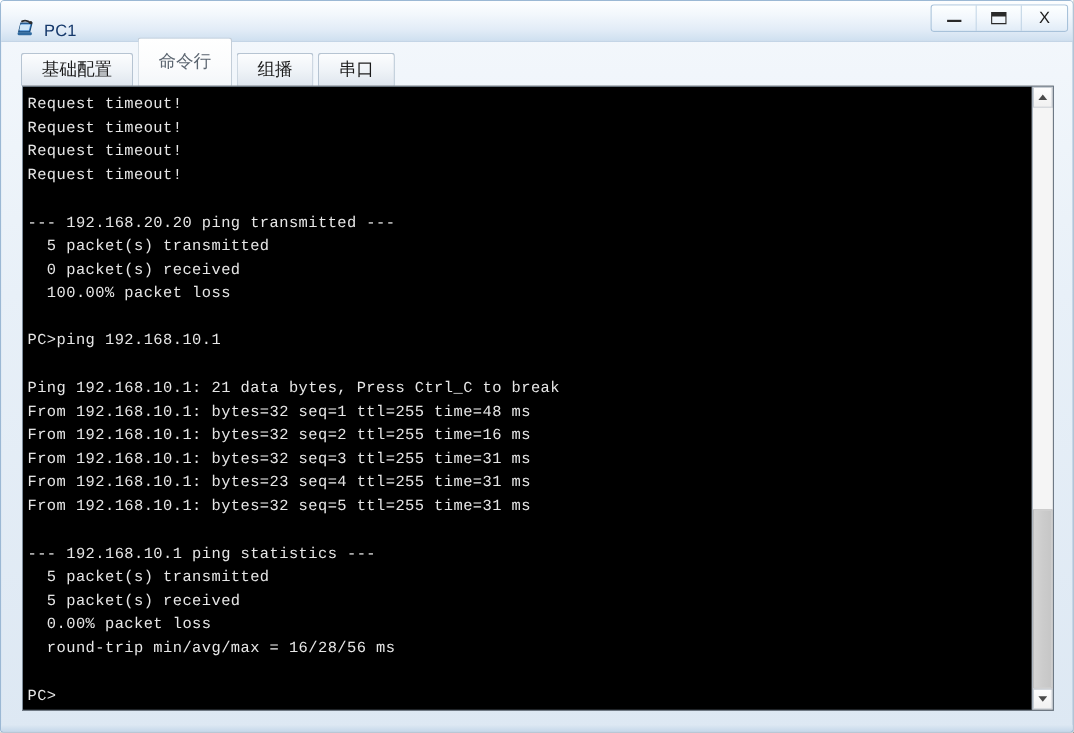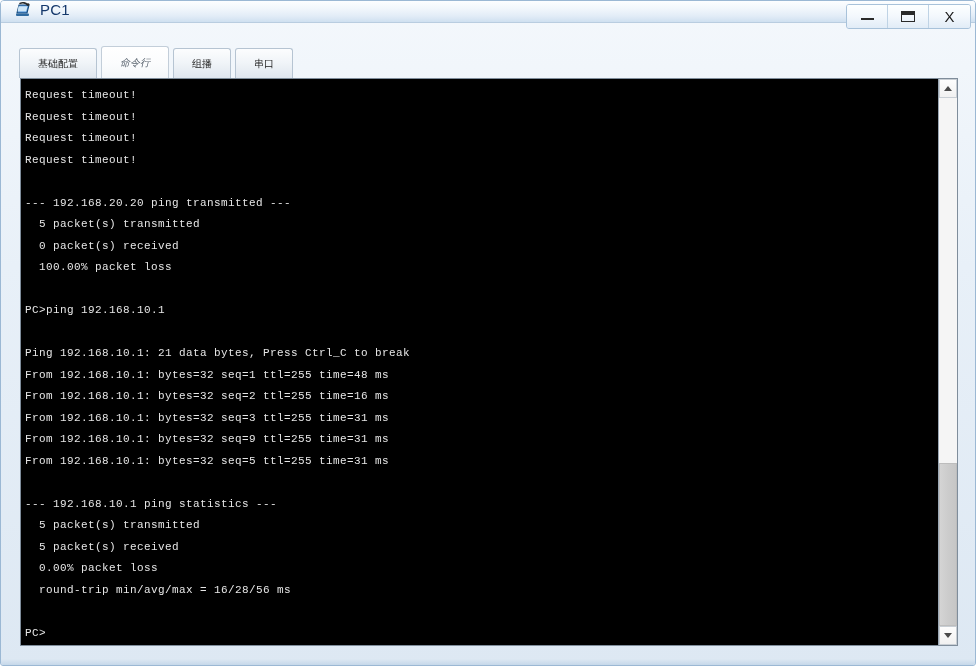--- a/index.html
+++ b/index.html
@@ -20,25 +20,25 @@
     background: linear-gradient(to bottom, #f4f8fc 0%, #e8f0f8 40%, #dde8f3 100%);
     border: 1px solid #9bb8d4;
     border-radius: 4px 4px 3px 3px;
     overflow: hidden;
   }
 
   
   .titlebar {
     position: absolute;
     left: 0; top: 0;
-    width: 976px; height: 22px;
+    width: 976px; height: 37px;
     background: linear-gradient(to bottom, #fdfeff 0%, #f2f7fc 35%, #e2ecf7 72%, #cfe0f0 100%);
     border-bottom: 1px solid #b9cde0;
     display: flex;
-    align-items: flex-start;
+    align-items: flex-end;
   }
 
   .title-icon {
     margin-left: 13px;
     width: 20px; height: 20px;
     position: relative;
     flex: 0 0 auto;
   }
   .title-icon svg { display: block; }
 
@@ -99,57 +99,56 @@
     display: flex;
     align-items: flex-end;
   }
   .tab {
     height: 30px;
     min-width: 50px;
     padding: 0 18px;
     display: flex;
     align-items: center;
     justify-content: center;
-    font-size: 10px;
+    font-size: 16px;
     color: #1b1b1b;
     background: linear-gradient(to bottom,#fcfdfe 0%, #f0f4f8 48%, #dfe6ee 100%);
     border: 1px solid #b6c4d2;
     border-bottom: none;
     border-radius: 3px 3px 0 0;
     margin-right: 4px;
     cursor: default;
     white-space: nowrap;
     font-family: "Liberation Sans", sans-serif;
   }
   .tab.active {
     background: linear-gradient(to bottom,#ffffff 0%, #fbfcfd 55%, #f3f6f9 100%);
     color: #5b6570;
     border-color: #c3ced9;
-    height: 32px;
-    font-style: italic;
+    height: 44px;
   }
 
   
   .terminal-wrap {
     position: absolute;
     left: 19px; top: 77px;
     width: 938px; height: 568px;
     background: #000000;
     border: 1px solid #7f8d9b;
     display: flex;
   }
   .terminal {
     flex: 1 1 auto;
     background: #000;
     overflow: hidden;
     padding: 6px 0 0 4px;
   }
   .term-line {
     font-family: "Liberation Mono", "DejaVu Sans Mono", monospace;
-    font-size: 11px;
+    font-size: 14px;
     line-height: 21.5px;
     color: #e6e6e6;
     white-space: pre;
     letter-spacing: .4px;
     height: 21.5px;
   }
 
   
   .scrollbar {
     flex: 0 0 19px;
@@ -260,21 +259,21 @@
         <div class="term-line">  5 packet(s) transmitted</div>
         <div class="term-line">  0 packet(s) received</div>
         <div class="term-line">  100.00% packet loss</div>
         <div class="term-line">&nbsp;</div>
         <div class="term-line">PC&gt;ping 192.168.10.1</div>
         <div class="term-line">&nbsp;</div>
         <div class="term-line">Ping 192.168.10.1: 21 data bytes, Press Ctrl_C to break</div>
         <div class="term-line">From 192.168.10.1: bytes=32 seq=1 ttl=255 time=48 ms</div>
         <div class="term-line">From 192.168.10.1: bytes=32 seq=2 ttl=255 time=16 ms</div>
         <div class="term-line">From 192.168.10.1: bytes=32 seq=3 ttl=255 time=31 ms</div>
-        <div class="term-line">From 192.168.10.1: bytes=32 seq=9 ttl=255 time=31 ms</div>
+        <div class="term-line">From 192.168.10.1: bytes=23 seq=4 ttl=255 time=31 ms</div>
         <div class="term-line">From 192.168.10.1: bytes=32 seq=5 ttl=255 time=31 ms</div>
         <div class="term-line">&nbsp;</div>
         <div class="term-line">--- 192.168.10.1 ping statistics ---</div>
         <div class="term-line">  5 packet(s) transmitted</div>
         <div class="term-line">  5 packet(s) received</div>
         <div class="term-line">  0.00% packet loss</div>
         <div class="term-line">  round-trip min/avg/max = 16/28/56 ms</div>
         <div class="term-line">&nbsp;</div>
         <div class="term-line">PC&gt;</div>
       </div>

